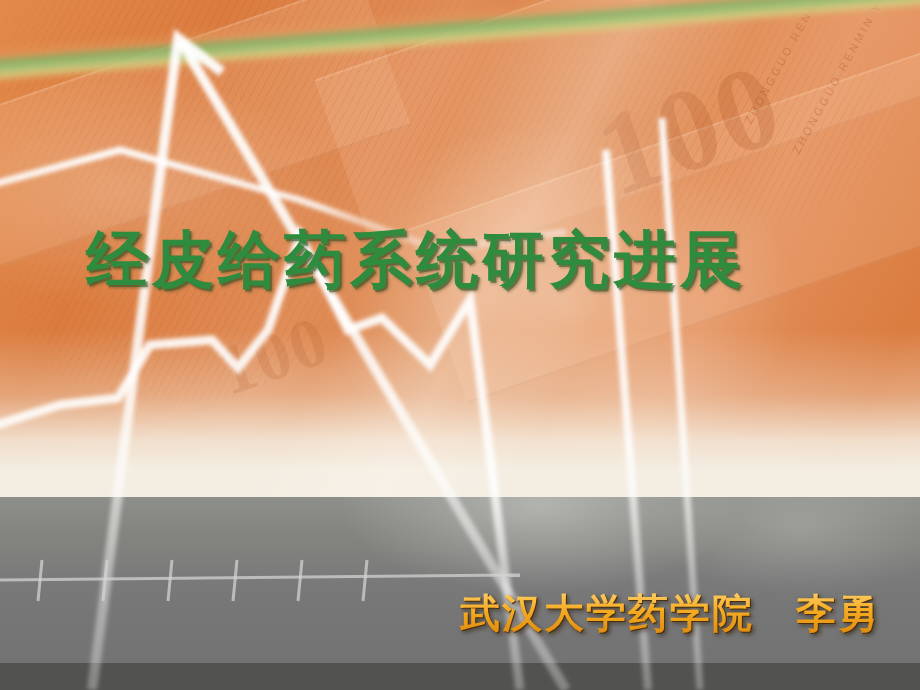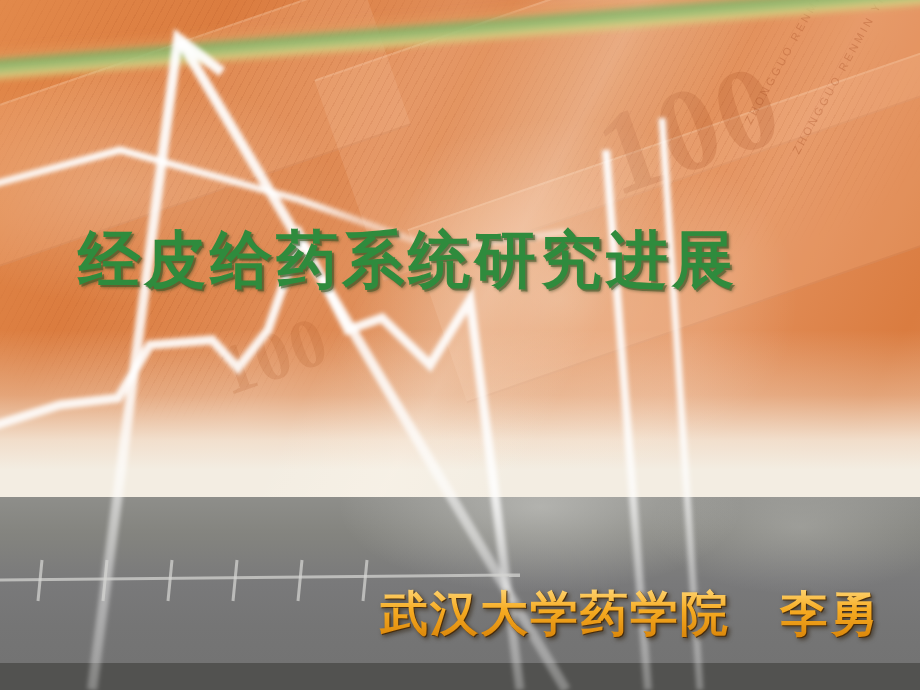--- a/index.html
+++ b/index.html
@@ -193,21 +193,21 @@
     left: 0;
     top: 497px;
     width: 920px;
     height: 166px;
     pointer-events: none;
   }
 
   
   .title {
     position: absolute;
-    left: 0;
+    left: 8px;
     top: 214px;
     width: 816px;
     text-align: center;
     font-family: "DejaVu Serif", "Liberation Serif", serif;
     font-weight: bold;
     font-size: 62px;
     line-height: 92px;
     letter-spacing: 4px;
     color: #2f8b3d;
     text-shadow:
@@ -217,21 +217,21 @@
   }
 
   .subtitle {
     position: absolute;
     left: 0;
     top: 586px;
     width: 880px;
     text-align: right;
     font-family: "DejaVu Serif", "Liberation Serif", serif;
     font-weight: bold;
-    font-size: 48px;
+    font-size: 40px;
     line-height: 54px;
     letter-spacing: 2px;
     color: #f5a524;
     background: linear-gradient(to bottom, #ffd87a 0%, #f6ab22 45%, #d98408 100%);
     -webkit-background-clip: text;
     background-clip: text;
     -webkit-text-fill-color: transparent;
     filter: drop-shadow(1px 1px 0 rgba(70,40,5,0.85))
             drop-shadow(2px 2px 2px rgba(40,25,5,0.55));
     white-space: pre;

